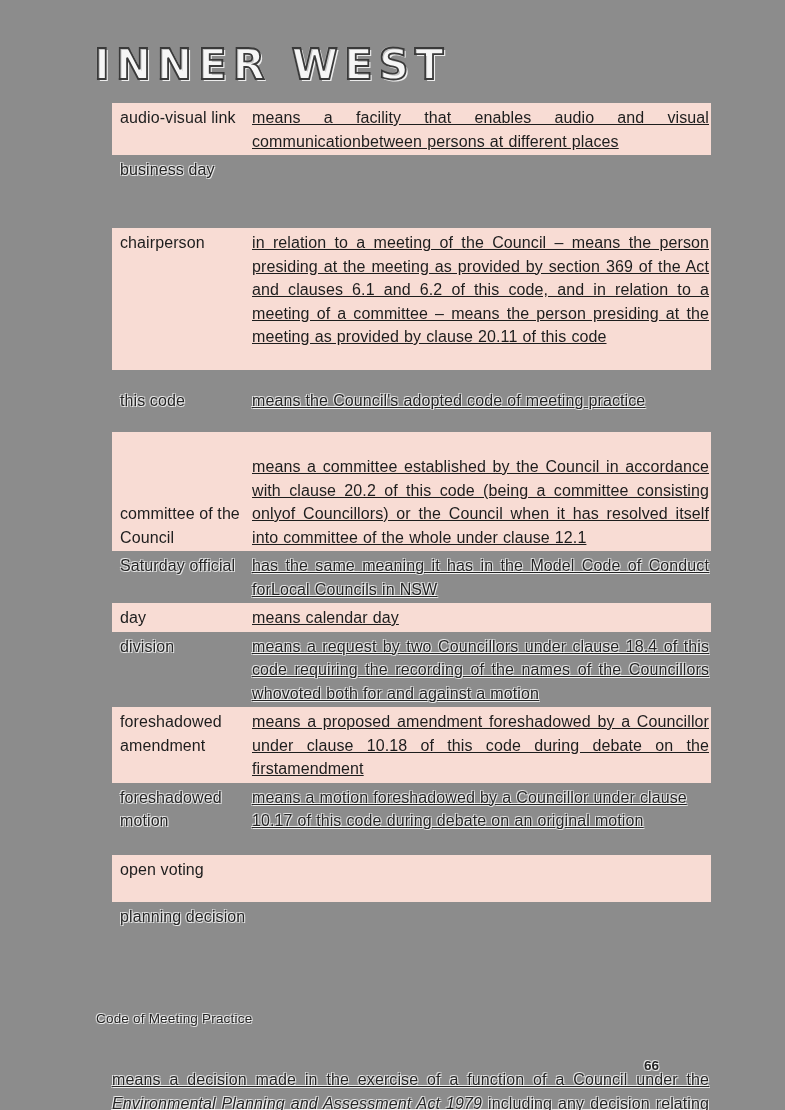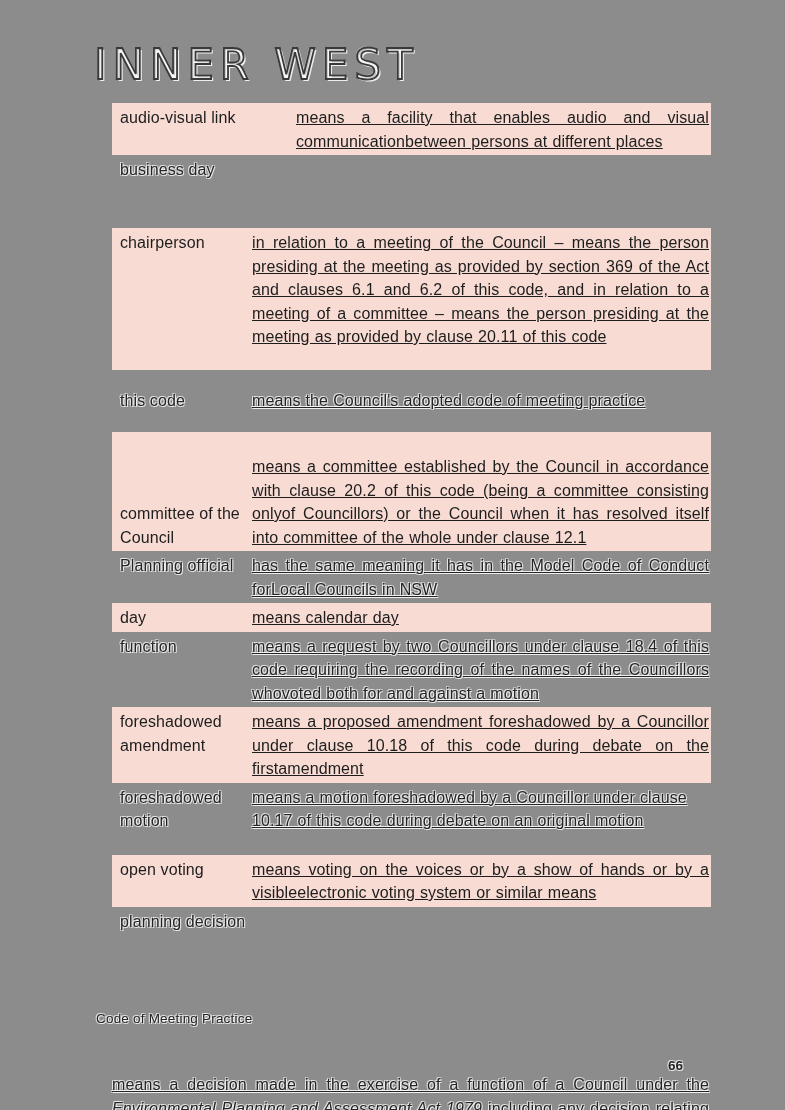--- a/index.html
+++ b/index.html
@@ -17,21 +17,21 @@
     position: absolute;
     left: 94px;
     top: 40px;
     height: 48px;
     display: flex;
     align-items: center;
   }
   .logo-text {
     font-family: "DejaVu Sans", sans-serif;
     font-size: 42px;
-    font-weight: 400;
+    font-weight: 700;
     letter-spacing: 6px;
     color: rgba(255,255,255,0.08);
     -webkit-text-stroke: 1.8px #3a3a3a;
     text-shadow: 2px 2px 0 rgba(255,255,255,0.85), -1px -1px 0 rgba(255,255,255,0.45);
     white-space: nowrap;
   }
 
   
   .defs-table {
     position: absolute;
@@ -72,21 +72,21 @@
   .row.gray .cell, .ghosted {
     color: #242424;
     text-shadow:
       -1px -1px 0 rgba(255,255,255,0.70),
        1px -1px 0 rgba(255,255,255,0.45),
       -1px  1px 0 rgba(255,255,255,0.45),
        1px  1px 0 rgba(255,255,255,0.75);
   }
 
   
-  .row:nth-child(1)  { min-height: 49px; gap: 44px; }
+  .row:nth-child(1)  { min-height: 49px; }
   .row:nth-child(2)  { min-height: 73px; }
   .row:nth-child(3)  { min-height: 142px; }
   .row:nth-child(4)  { min-height: 46px; margin-top: 16px; }
   .row:nth-child(5)  { min-height: 119px; align-items: flex-end; }
   .row:nth-child(6)  { min-height: 48px; }
   .row:nth-child(7)  { min-height: 28px; }
   .row:nth-child(8)  { min-height: 71px; }
   .row:nth-child(9)  { min-height: 70px; }
   .row:nth-child(10) { min-height: 72px; }
   .row:nth-child(11) { min-height: 47px; }
@@ -95,21 +95,21 @@
   
   .footer-title {
     position: absolute;
     left: 96px;
     top: 1011px;
     font-size: 13.5px;
     letter-spacing: 0.2px;
   }
   .page-number {
     position: absolute;
-    left: 668px;
+    left: 644px;
     top: 1058px;
     font-size: 13.5px;
     font-weight: bold;
   }
 </style>
 </head>
 <body>
 
 <div class="logo">
   <span class="logo-text">INNER WEST</span>
@@ -135,48 +135,47 @@
     <div class="cell term">this code</div>
     <div class="cell def">means the Council's adopted code of meeting practice</div>
   </div>
 
   <div class="row pink">
     <div class="cell term">committee of the Council</div>
     <div class="cell def">means a committee established by the Council in accordance with clause 20.2 of this code (being a committee consisting onlyof Councillors) or the Council when it has resolved itself into committee of the whole under clause 12.1</div>
   </div>
 
   <div class="row gray">
-    <div class="cell term">Planning official</div>
+    <div class="cell term">Saturday official</div>
     <div class="cell def">has the same meaning it has in the Model Code of Conduct forLocal Councils in NSW</div>
   </div>
 
   <div class="row pink">
     <div class="cell term">day</div>
     <div class="cell def">means calendar day</div>
   </div>
 
   <div class="row gray">
-    <div class="cell term">function</div>
+    <div class="cell term">division</div>
     <div class="cell def">means a request by two Councillors under clause 18.4 of this code requiring the recording of the names of the Councillors whovoted both for and against a motion</div>
   </div>
 
   <div class="row pink">
     <div class="cell term">foreshadowed amendment</div>
     <div class="cell def">means a proposed amendment foreshadowed by a Councillor under clause 10.18 of this code during debate on the firstamendment</div>
   </div>
 
   <div class="row gray">
     <div class="cell term">foreshadowed motion</div>
     <div class="cell def">means a motion foreshadowed by a Councillor under clause
 10.17 of this code during debate on an original motion</div>
   </div>
 
   <div class="row pink">
     <div class="cell term">open voting</div>
-    <div class="cell def">means voting on the voices or by a show of hands or by a visibleelectronic voting system or similar means</div>
   </div>
 
   <div class="row gray">
     <div class="cell term">planning decision</div>
     <div class="cell def">
       <span>means a decision made in the exercise of a function of a Council under the </span><em>Environmental Planning and Assessment Act 1979</em><span> including any decision relating to a development application, anenvironmental planning instrument, a development control plan or a development contribution plan under that Act, but not</span>
     </div>
   </div>
 
 </div>

